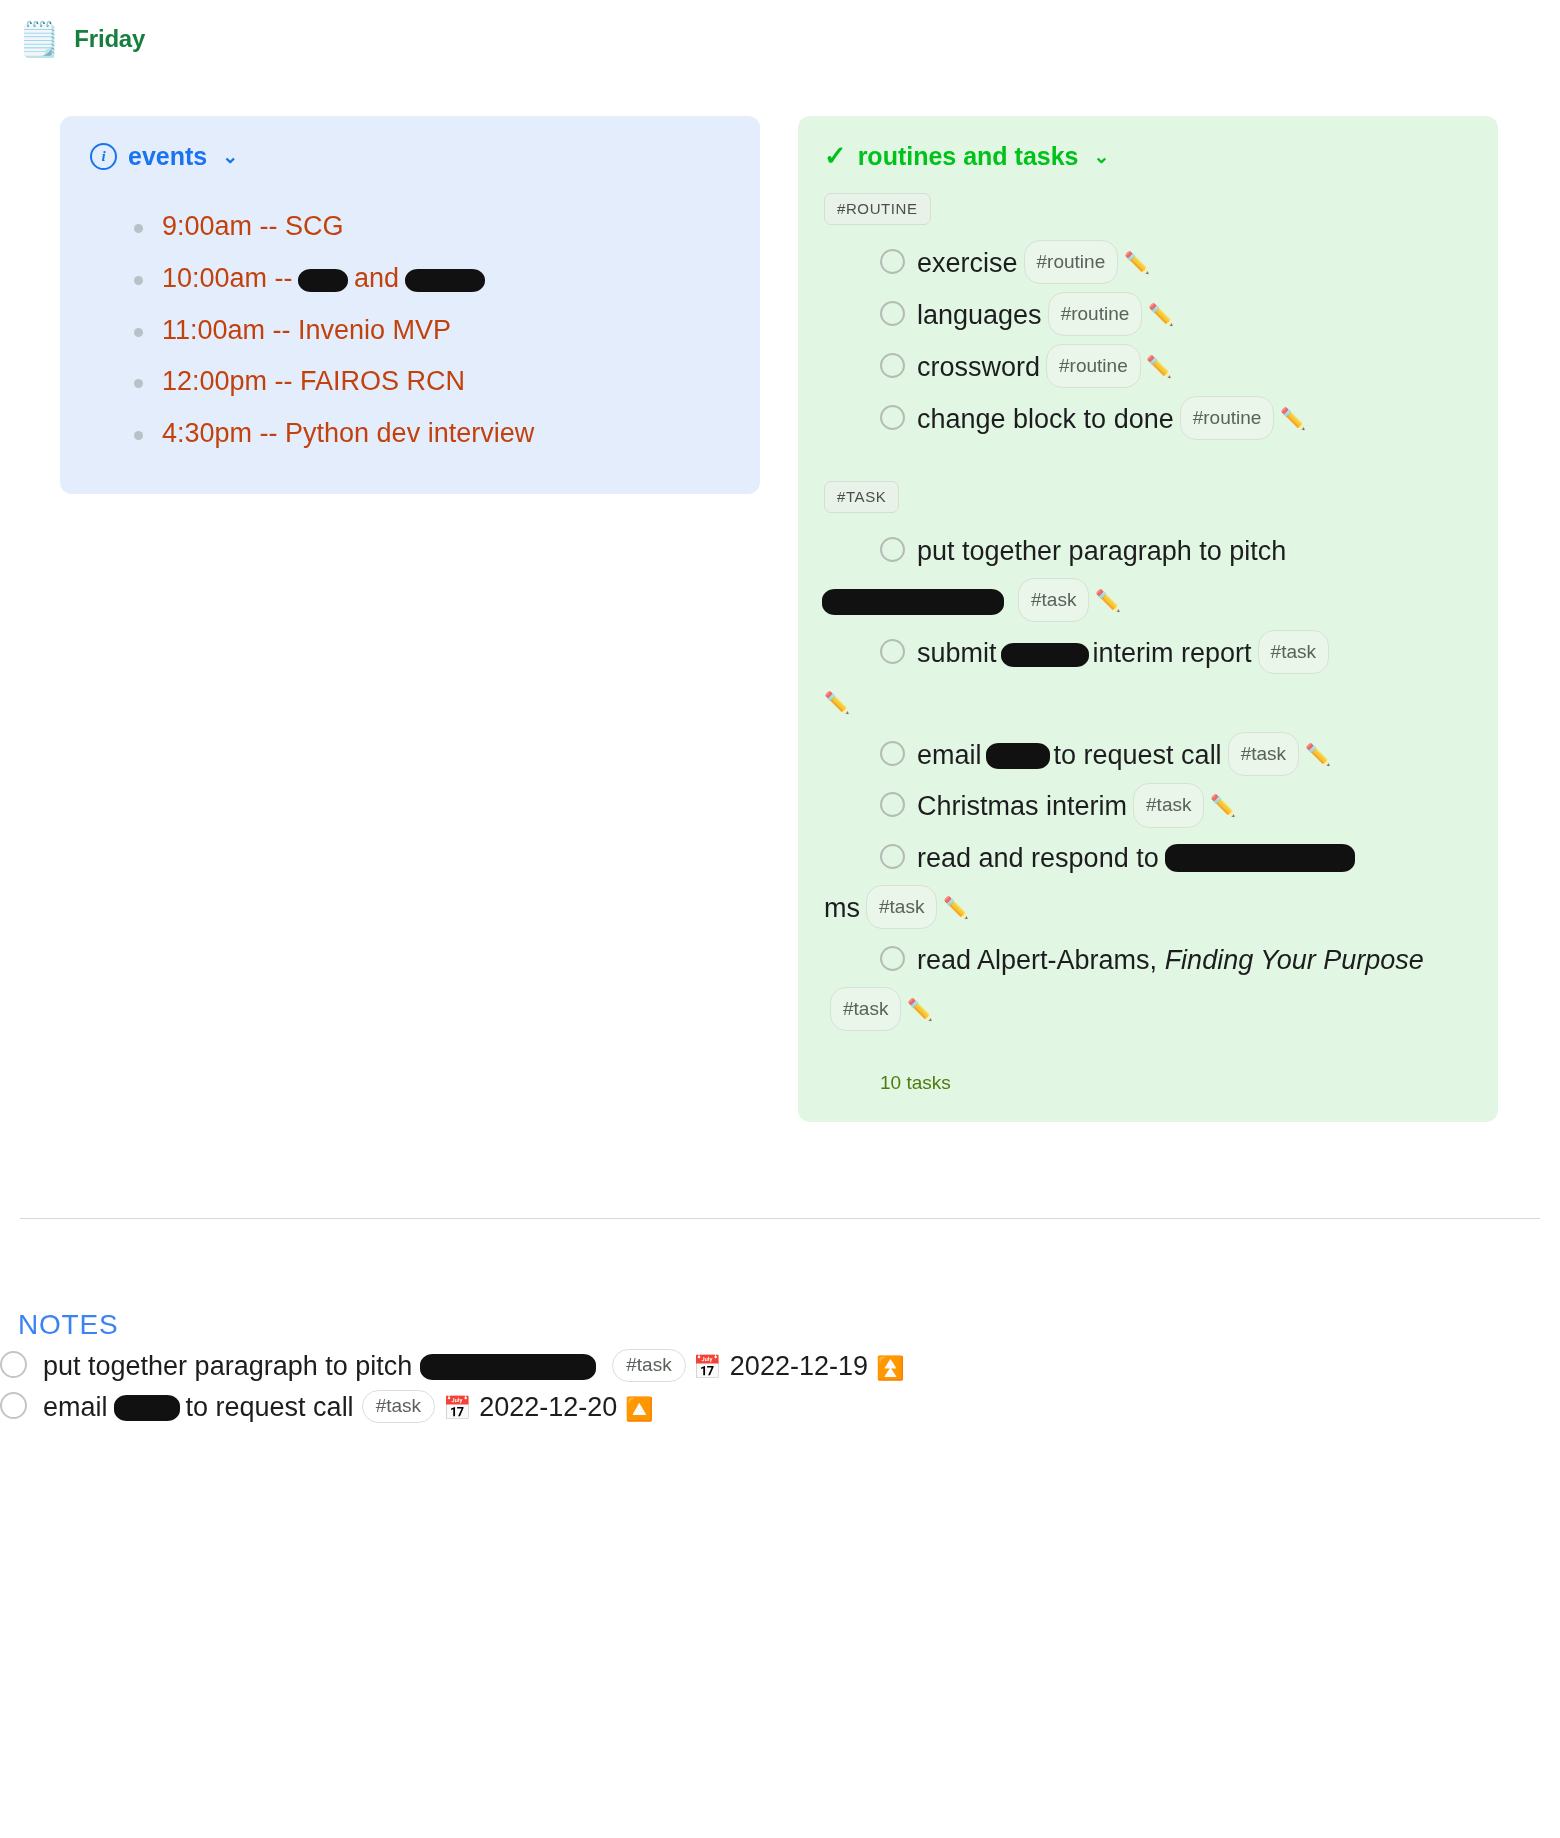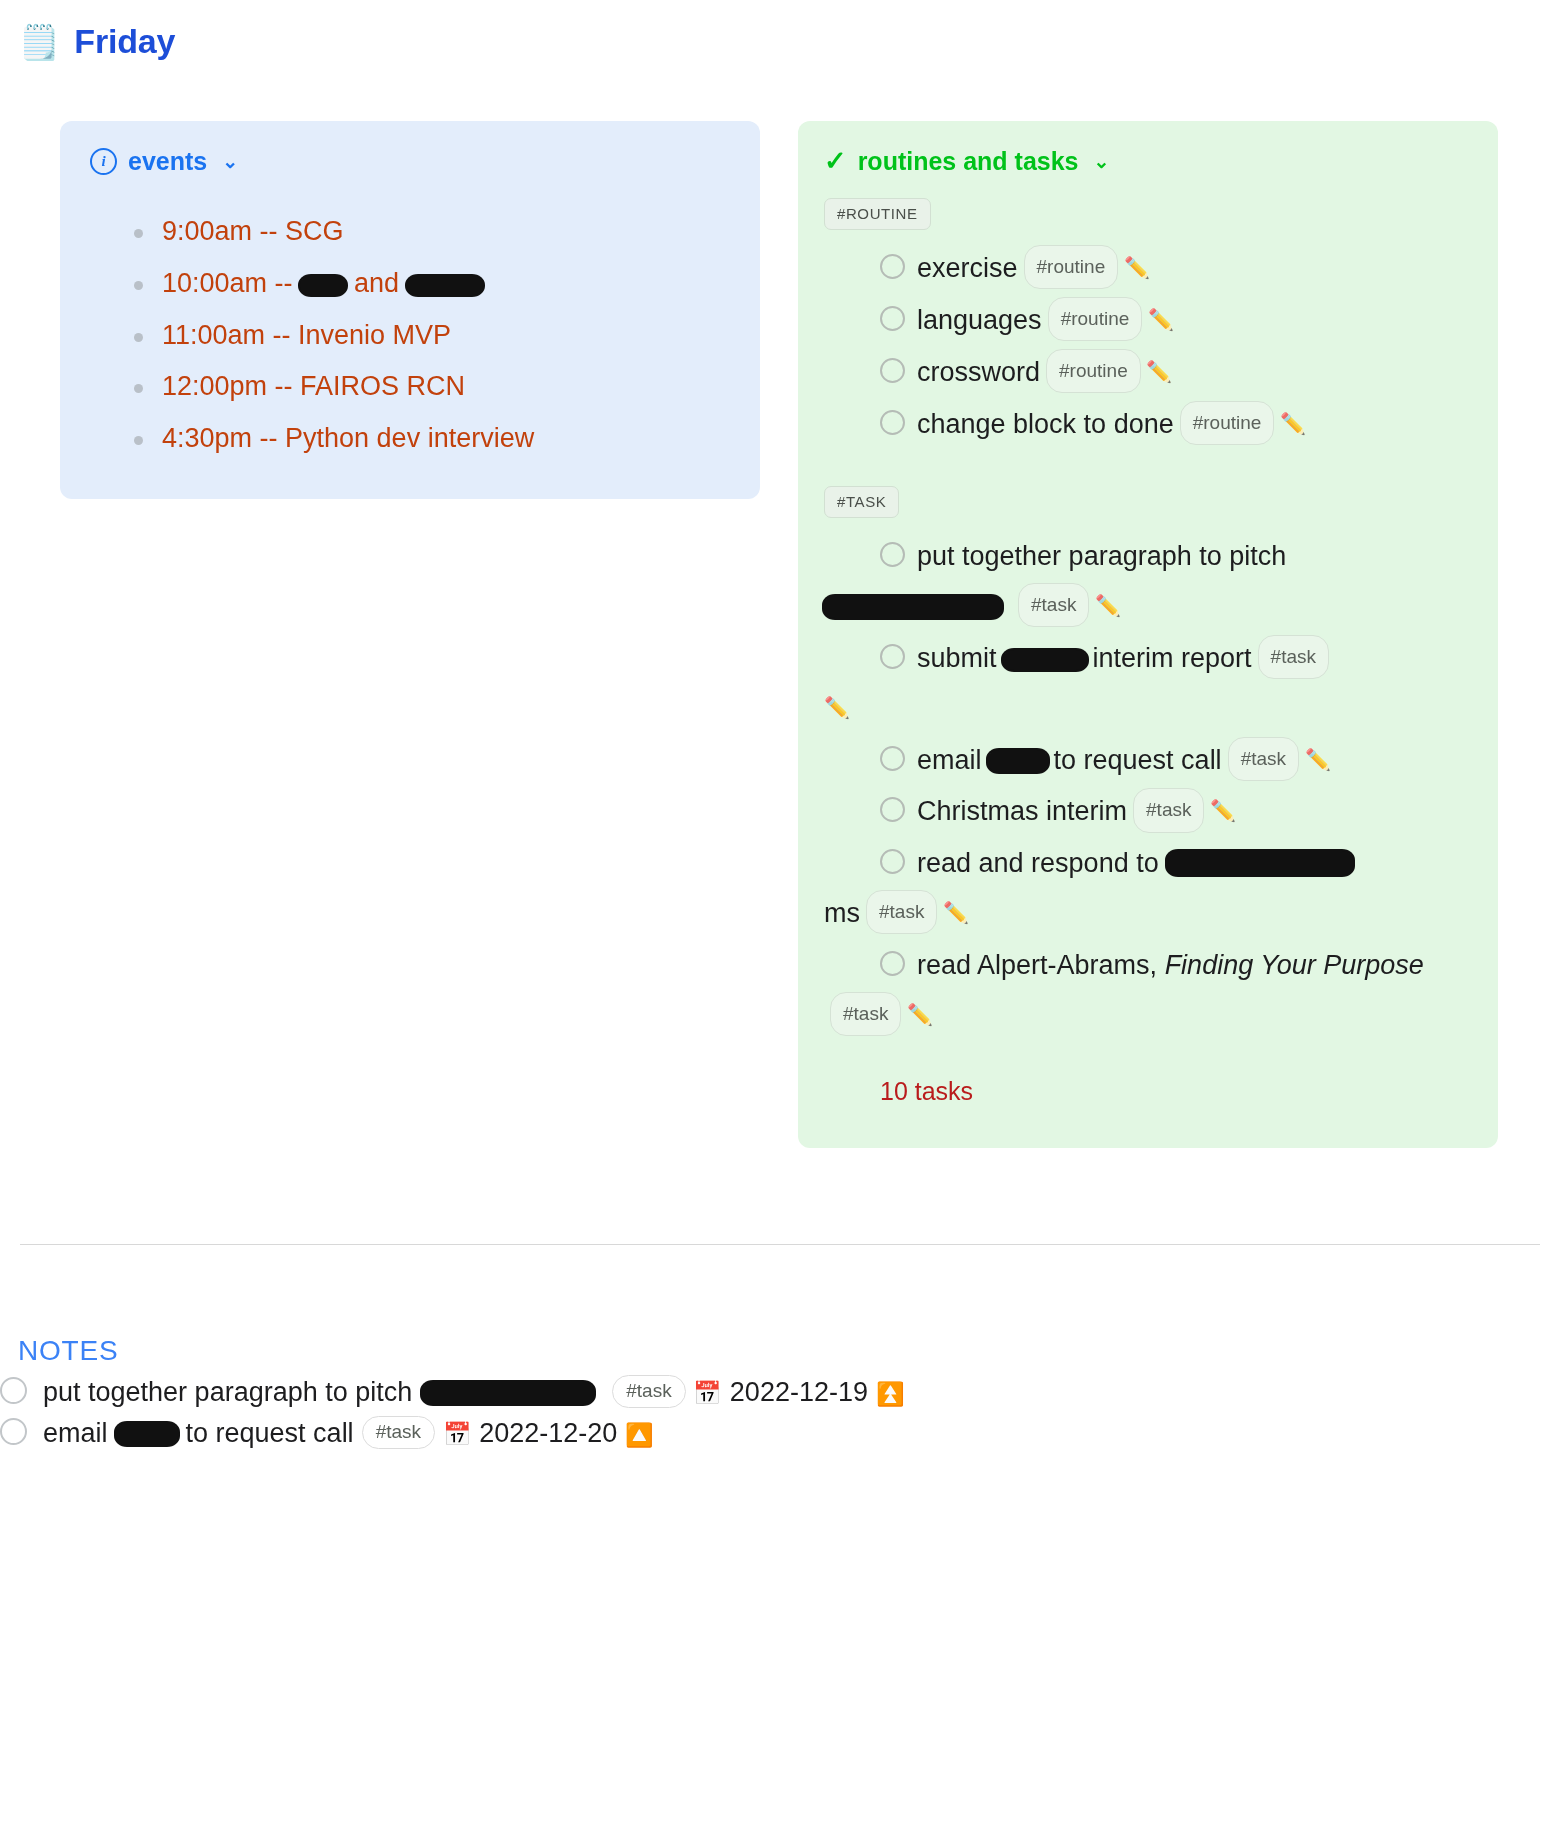--- a/index.html
+++ b/index.html
@@ -27,24 +27,24 @@
     display: flex;
     align-items: center;
     gap: 14px;
     padding: 22px 0 0 18px;
   }
   .page-header .emoji {
     font-size: 34px;
     line-height: 1;
   }
   .page-title {
-    font-size: 34px;
+    font-size: 24px;
     font-weight: bold;
     letter-spacing: -0.2px;
-    color: #1d4ed8;
+    color: #15803d;
   }
 
   
   .cards {
     display: flex;
     align-items: flex-start;
     gap: 38px;
     padding: 60px 0 0 60px;
   }
 
@@ -173,23 +173,23 @@
     vertical-align: 4px;
     margin: 0 6px;
   }
   .pencil {
     font-size: 21px;
     vertical-align: 2px;
     opacity: .85;
   }
   .italic { font-style: italic; }
   .task-count {
-    margin: 36px 0 16px 56px;
-    font-size: 25px;
-    color: #b91c1c;
+    margin: 36px 0 2px 56px;
+    font-size: 19px;
+    color: #4d7c0f;
   }
 
   
   .divider {
     margin: 96px 20px 0 20px;
     border-top: 1px solid #d8d8d8;
   }
   .notes-head {
     margin: 90px 0 0 18px;
     font-size: 28px;

